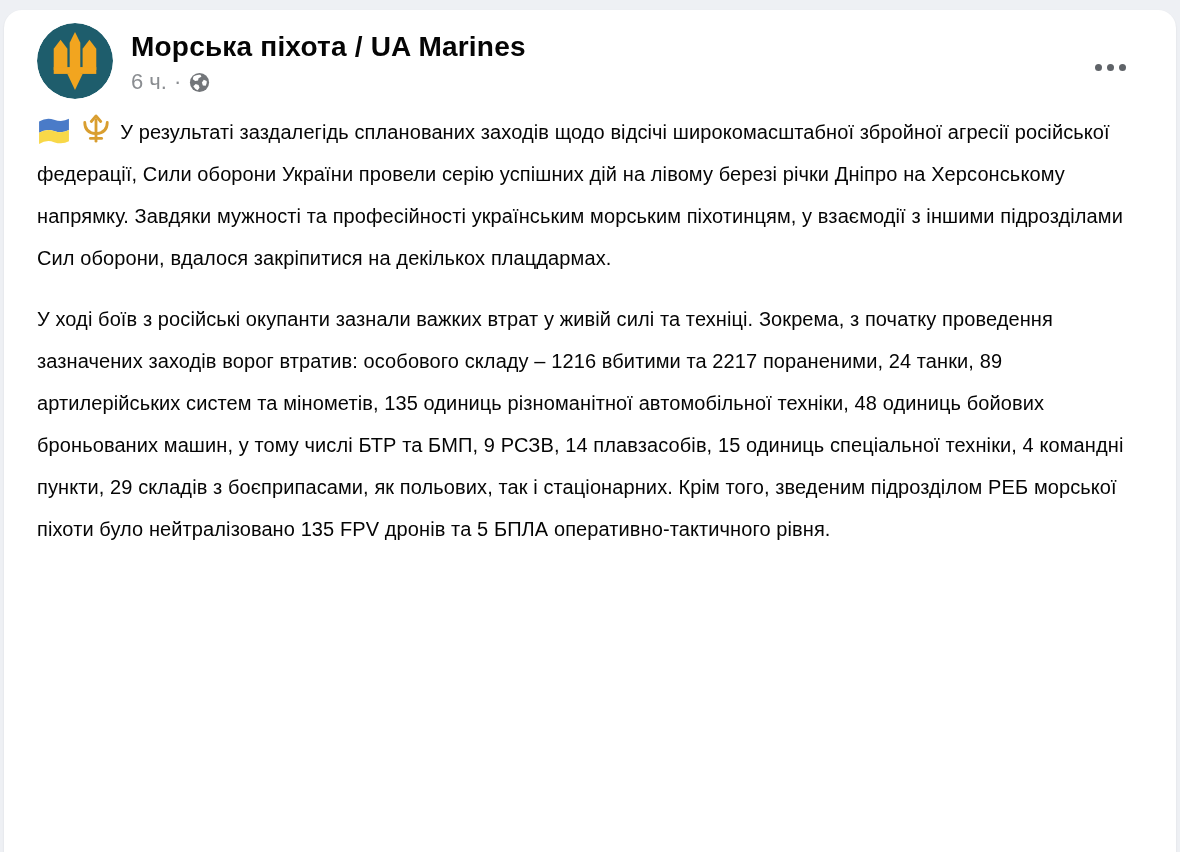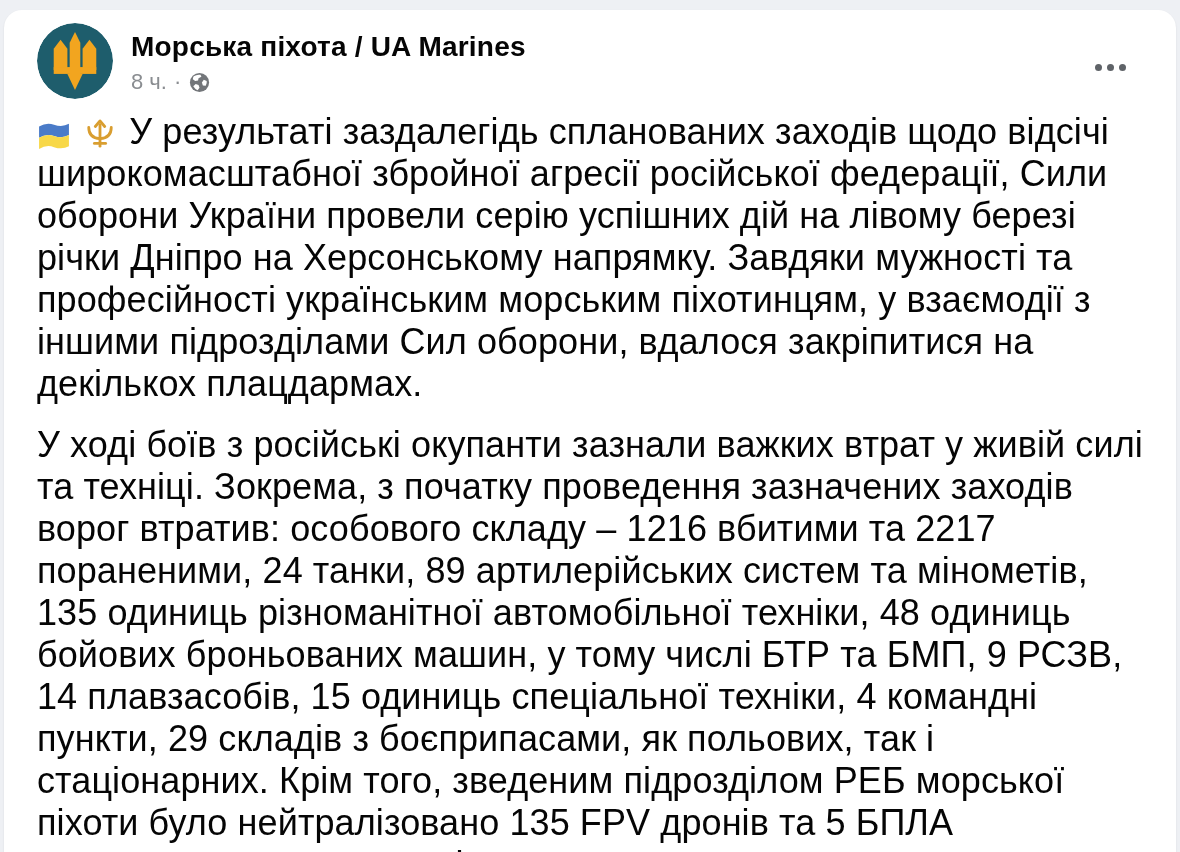--- a/index.html
+++ b/index.html
@@ -77,21 +77,21 @@
     width: 7px;
     height: 7px;
     border-radius: 50%;
     background: #5f6368;
   }
   
   .post-body {
     padding: 2px 30px 20px 33px;
   }
   .para {
-    font-size: 36px;
+    font-size: 20px;
     line-height: 42px;
     color: #050505;
     margin: 0 0 19px 0;
     letter-spacing: 0.1px;
   }
   .emoji {
     display: inline-block;
     vertical-align: -5px;
     margin-right: 4px;
   }
@@ -115,21 +115,21 @@
             <polygon points="43,67 43,26 50,12 57,26 57,67"></polygon>
             <polygon points="40,67 60,67 50,88"></polygon>
           </g>
         </svg>
       </span>
     </div>
 
     <div class="header-text">
       <div class="page-name">Морська піхота / UA Marines</div>
       <div class="meta">
-        <span class="timestamp">8 ч.</span>
+        <span class="timestamp">6 ч.</span>
         <span class="sep">·</span>
         <span class="globe">
           <svg viewBox="0 0 24 24" width="23" height="23" xmlns="http://www.w3.org/2000/svg">
             <circle cx="12" cy="12" r="10" fill="#73767a"></circle>
             <path fill="#ffffff" d="M6 5.5 Q9 3.5 13 4 L14 6 L11 7.5 L10.5 10 L7.5 10.5 L5 8.5 Q5.2 6.8 6 5.5 Z"></path>
             <path fill="#ffffff" d="M16.5 9 L19.5 10.5 Q20 13 18.5 15.5 L15.5 15 L14.5 12 Z"></path>
             <path fill="#ffffff" d="M8 13.5 L11 14.5 L12 17.5 L10 20 Q7 18.8 5.5 16 Z"></path>
           </svg>
         </span>
       </div>

